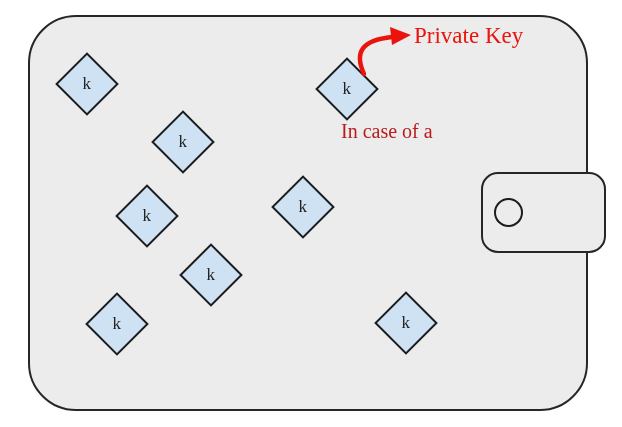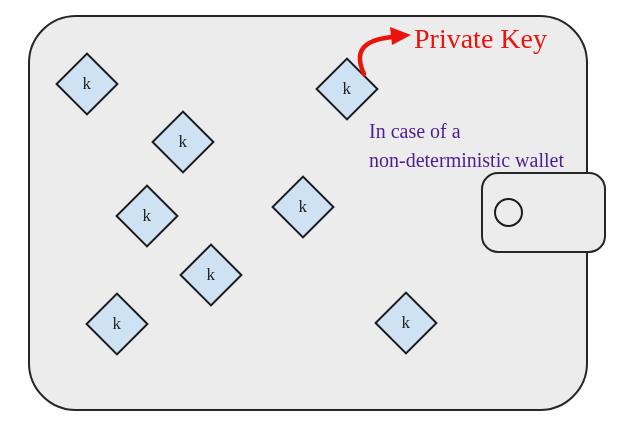--- a/index.html
+++ b/index.html
@@ -32,21 +32,21 @@
   .diamond .dlabel{
     transform:rotate(-45deg);
     font-size:17px;color:#222222;line-height:1;user-select:none;
   }
   .arrow-overlay{
     position:absolute;left:0;top:0;width:622px;height:427px;z-index:6;
     pointer-events:none;
   }
   .private-key{
     position:absolute;left:414px;top:23px;z-index:7;
-    font-size:28px;color:#ea140c;white-space:nowrap;
+    font-size:23px;color:#ea140c;white-space:nowrap;
   }
   .annotation{
     position:absolute;left:341px;top:117px;z-index:7;
     font-size:20px;line-height:28.5px;color:#1a63c5;white-space:nowrap;
   }
 </style>
 </head>
 <body>
 
 <div class="canvas">
@@ -83,18 +83,17 @@
   <div class="clasp" style="background: rgb(236, 236, 236); border-color: rgb(38, 38, 38);"></div>
   <div class="clasp-circle"></div>
 
   <svg class="arrow-overlay" viewBox="0 0 622 427" xmlns="http://www.w3.org/2000/svg">
     <path d="M 364 74 C 354 52, 362 40, 392 37" fill="none" stroke="#ea140c" stroke-width="4.5" stroke-linecap="round"></path>
     <polygon points="411,35 390,27 392,45" fill="#ea140c"></polygon>
   </svg>
 
   <div class="private-key" style="color: rgb(234, 20, 12);">Private Key</div>
 
-  <div class="annotation" style="color: #4c1d95; margin-left: 28px;">
+  <div class="annotation" style="color: #b91c1c;">
     <div>In case of a</div>
-    <div>non-deterministic wallet</div>
   </div>
 
 </div>
 
 </body></html>

